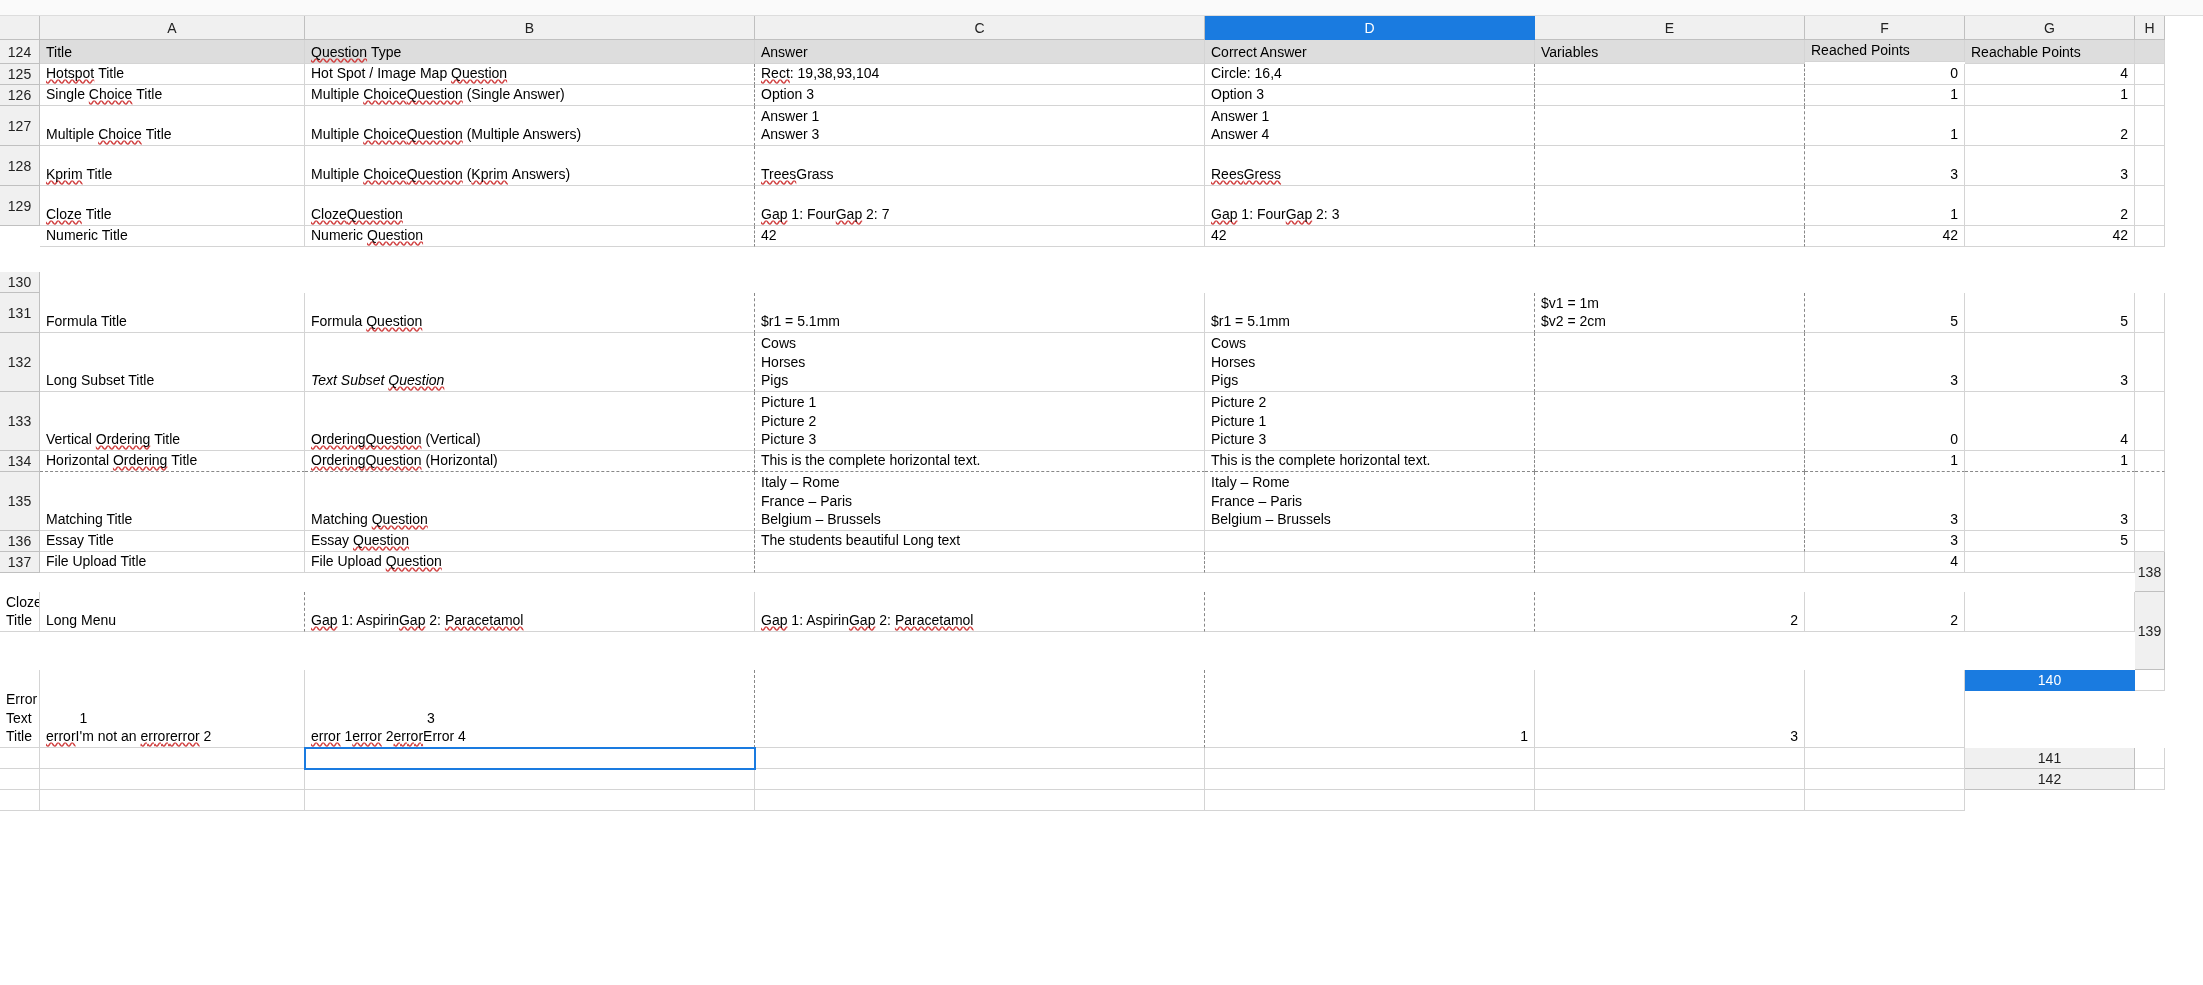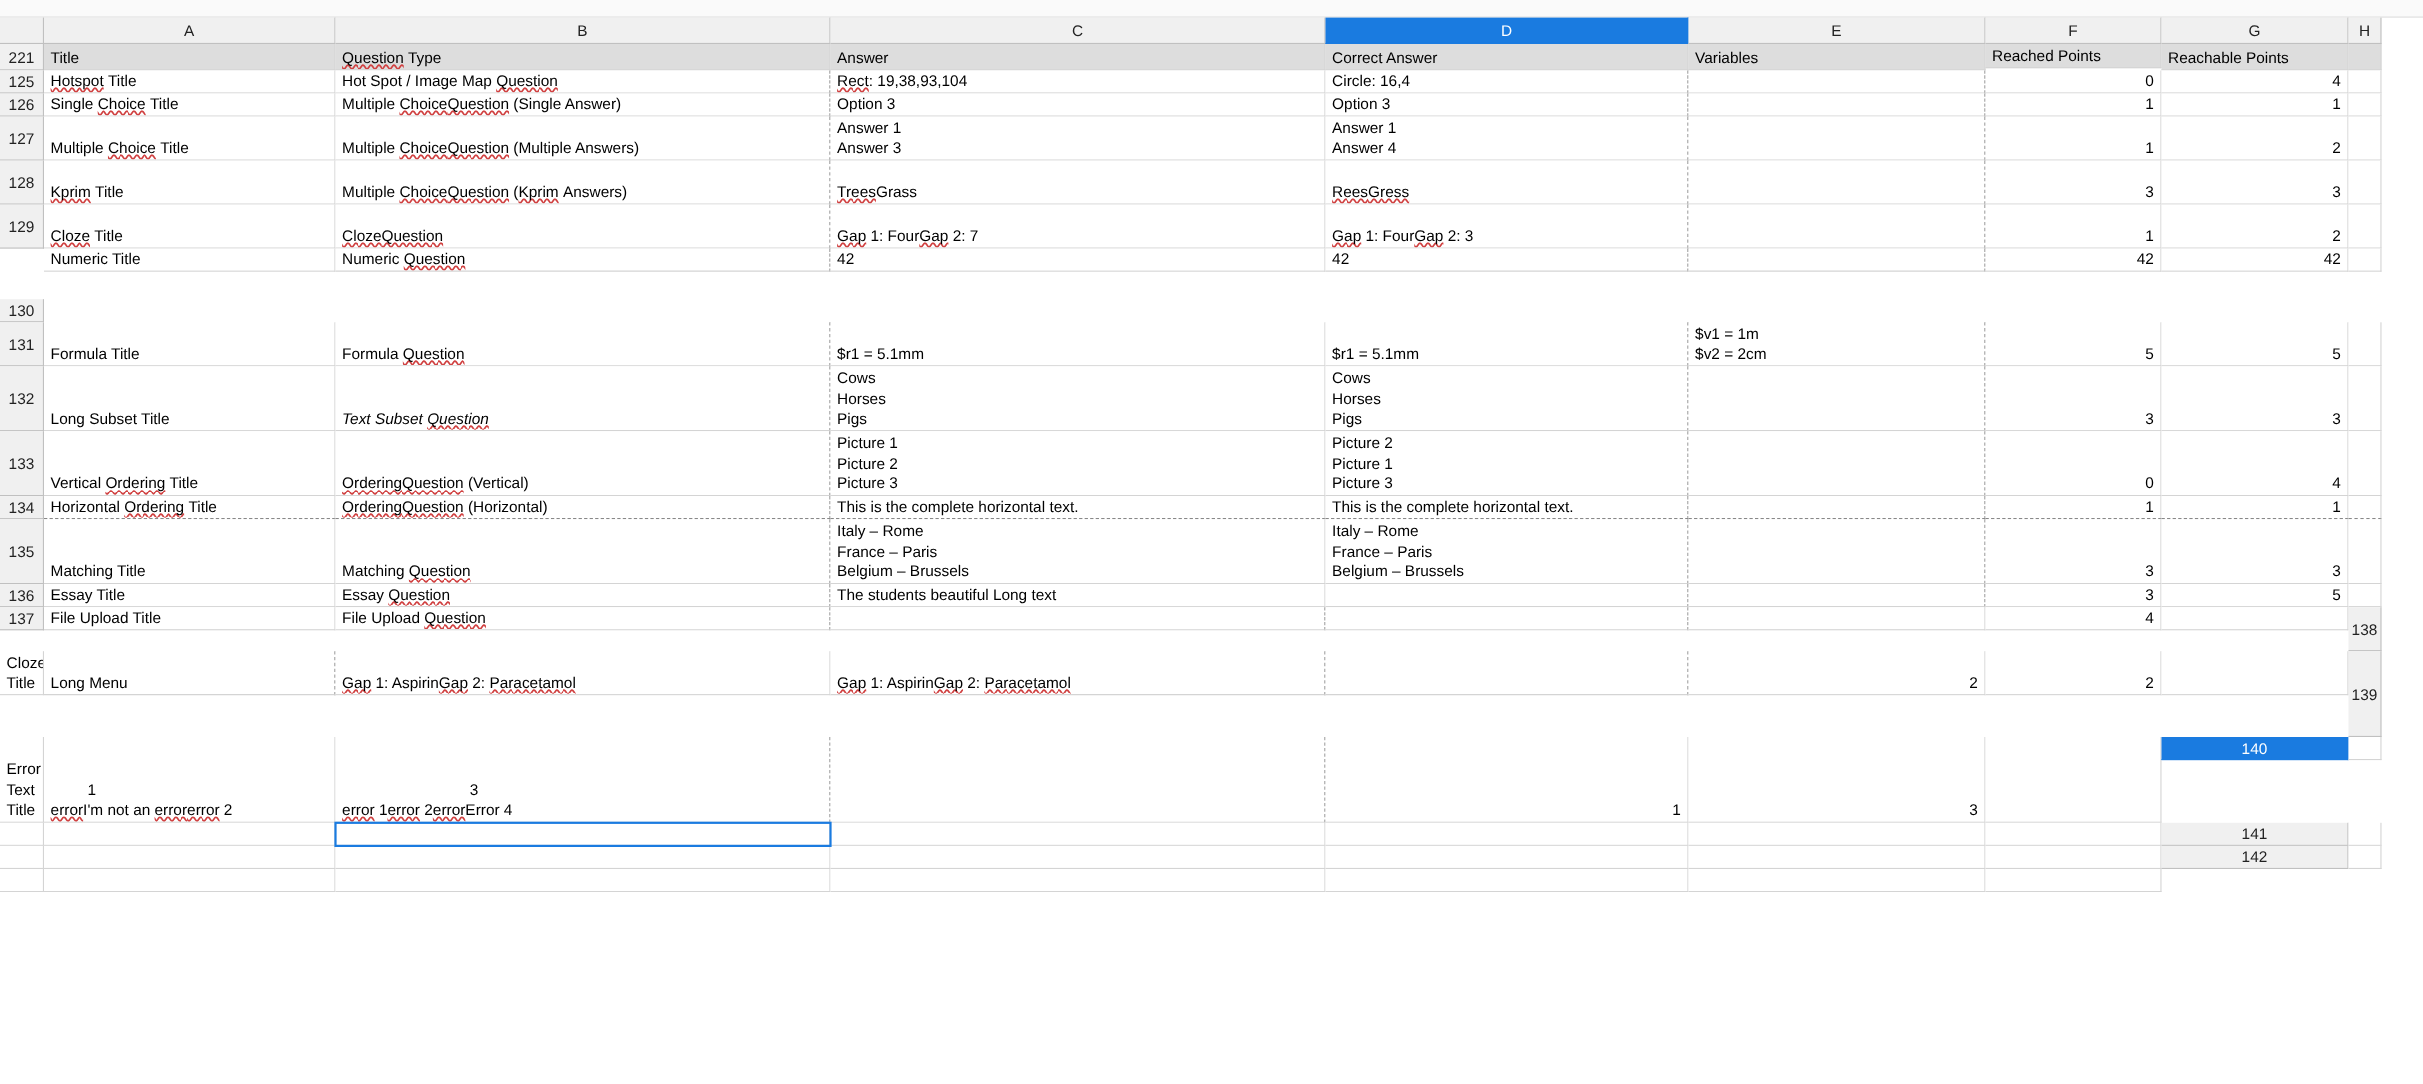--- a/index.html
+++ b/index.html
@@ -87,21 +87,21 @@
 <div class="sheet" id="sheet">
     <div class="corner col-header"></div>
     <div class="col-header">A</div>
     <div class="col-header">B</div>
     <div class="col-header">C</div>
     <div class="col-header selected">D</div>
     <div class="col-header">E</div>
     <div class="col-header">F</div>
     <div class="col-header">G</div>
     <div class="col-header">H</div>
-    <div class="row-header">221</div>
+    <div class="row-header">124</div>
     <div class="cell hrow" style="height: 24px;">Title</div>
     <div class="cell hrow" style="height: 24px;"><span class="spellwavy">Question</span> Type</div>
     <div class="cell hrow" style="height: 24px;">Answer</div>
     <div class="cell hrow" style="border-right: 1px solid rgb(212, 212, 212); height: 24px;">Correct Answer</div>
     <div class="cell hrow" style="height: 24px;">Variables</div>
     <div class="cell hrow" style="height: 22px;">Reached Points</div>
     <div class="cell hrow" style="height: 24px;">Reachable Points</div>
     <div class="cell hrow" style="height: 24px;"></div>
     <div class="row-header" style="height: 21px;">125</div>
     <div class="cell" style="height: 21px;"><span class="spellwavy">Hotspot</span> Title</div>

